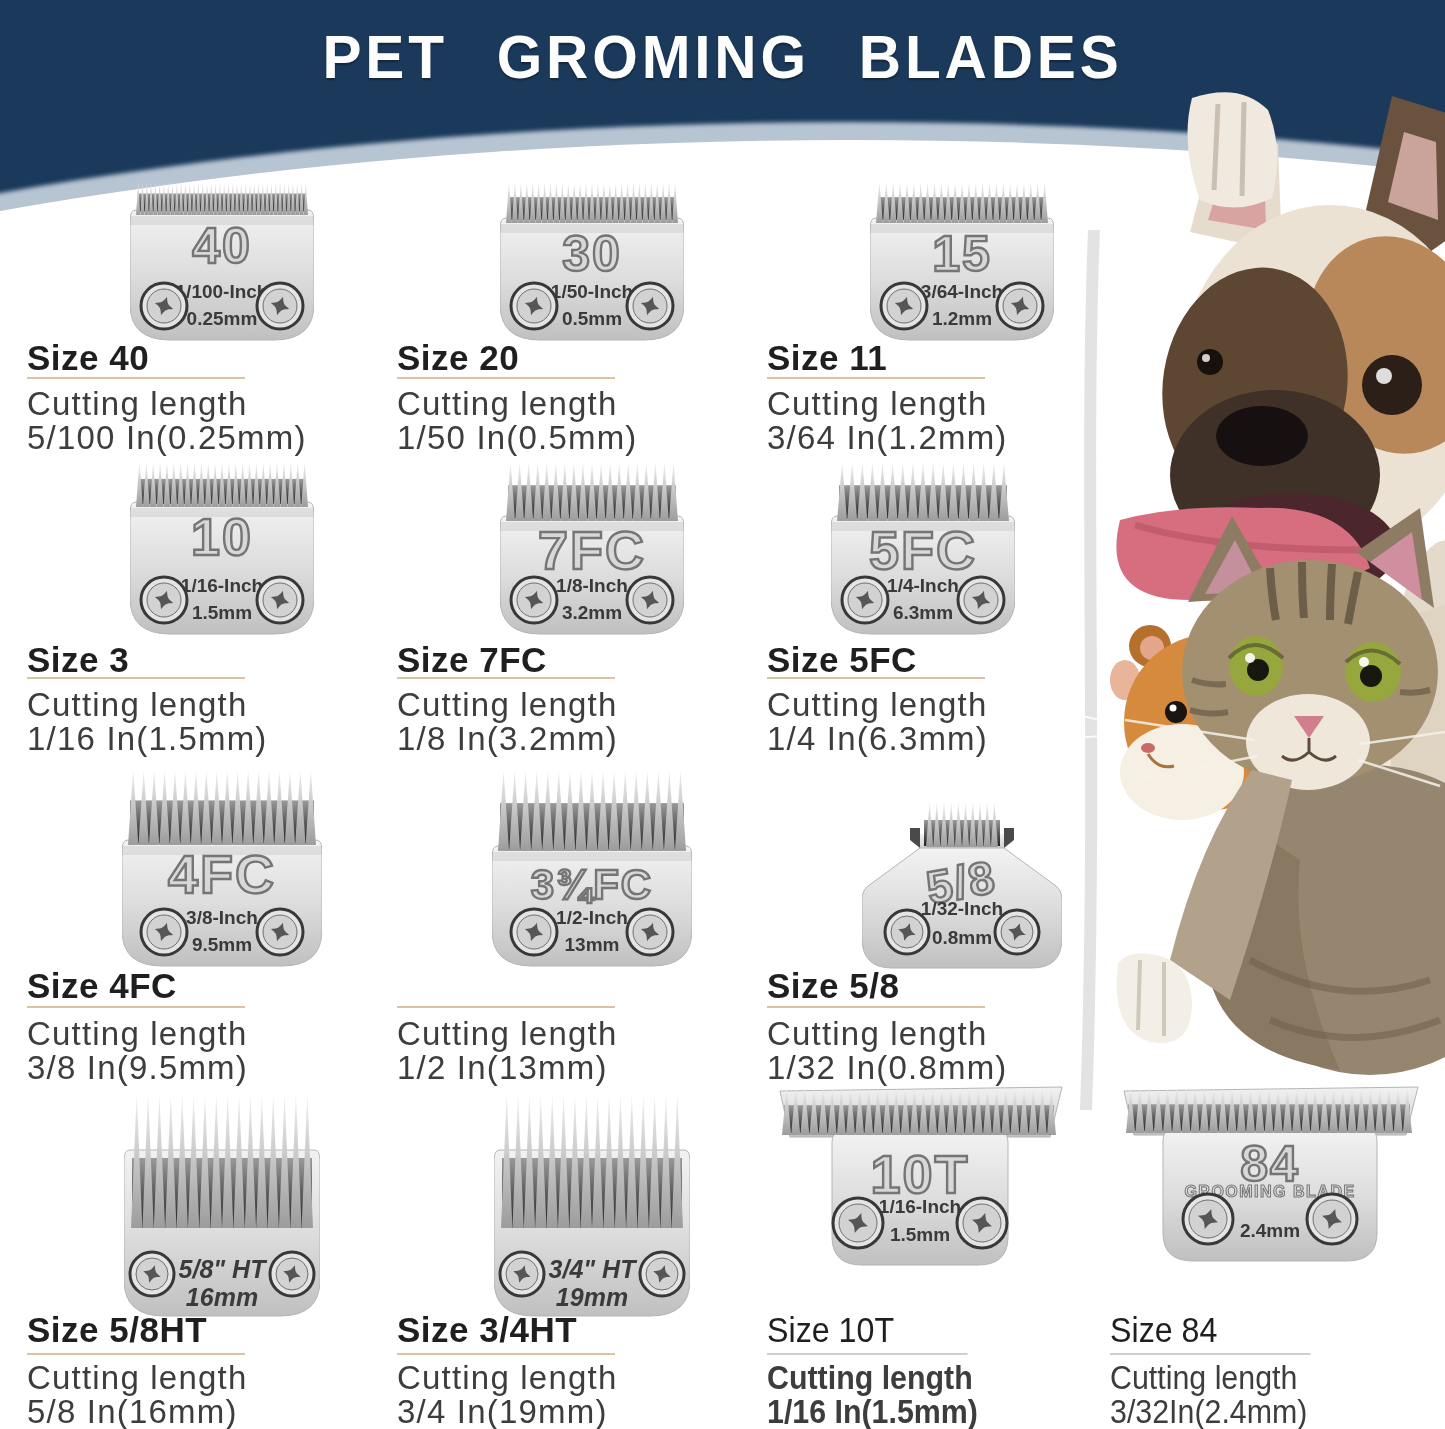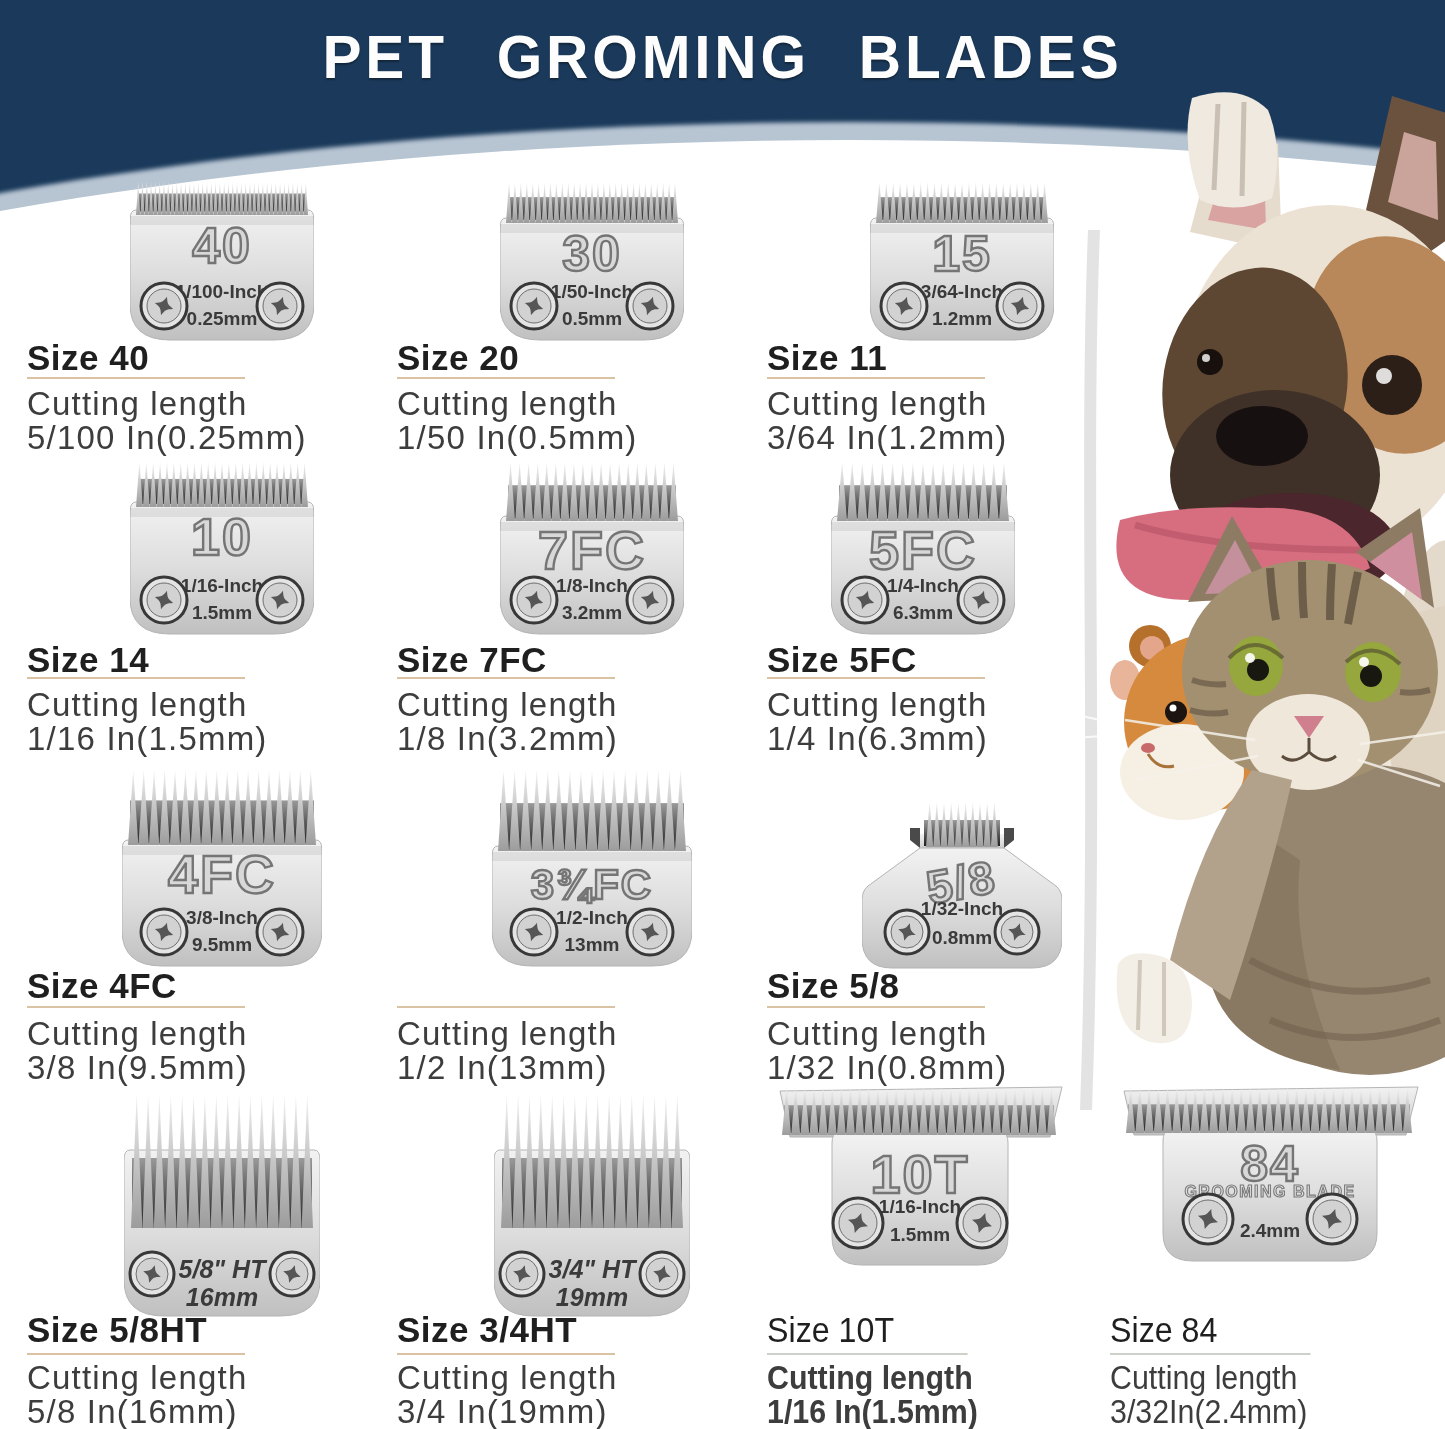--- a/index.html
+++ b/index.html
@@ -270,21 +270,21 @@
   <circle r="17" fill="#d2d2d2" stroke="#6e6e6e" stroke-width="1"></circle>
   <path d="M0 -9.66 C2.76 -2.76 2.76 -2.76 9.66 0 C2.76 2.76 2.76 2.76 0 9.66 C-2.76 2.76 -2.76 2.76 -9.66 0 C-2.76 -2.76 -2.76 -2.76 0 -9.66 Z" fill="#565656" transform="rotate(18)"></path>
           </g>
           <g transform="translate(150,140)">
   <circle r="23" fill="#e4e4e4" stroke="#383838" stroke-width="3"></circle>
   <circle r="17" fill="#d2d2d2" stroke="#6e6e6e" stroke-width="1"></circle>
   <path d="M0 -9.66 C2.76 -2.76 2.76 -2.76 9.66 0 C2.76 2.76 2.76 2.76 0 9.66 C-2.76 2.76 -2.76 2.76 -9.66 0 C-2.76 -2.76 -2.76 -2.76 0 -9.66 Z" fill="#565656" transform="rotate(18)"></path>
           </g>
         </svg></div>
       <div class="label" style="left:27px;top:640px;height:122px">
-    <div class="size" style="top:0">Size 14</div>
+    <div class="size" style="top:0">Size 3</div>
     <div class="rule" style="top:37px"></div>
     <div class="cut" style="top:48px">Cutting length</div>
     <div class="val" style="top:82px">1/16 In(1.5mm)</div>
   </div>
       <div class="blade" style="left:500px;top:460px;width:184px;height:176px">
     <svg width="184" height="176" viewBox="0 0 184 176">
     <path d="M6,56 L178,56 Q184,56 184,66 L184,138 Q184,174 144,174 L40,174 Q0,174 0,138 L0,66 Q0,56 6,56 Z" fill="url(#gBody)" stroke="#b4b4b4" stroke-width="1"></path>
           <rect x="0" y="62" width="184" height="9" fill="rgba(0,0,0,.07)"></rect>
     <rect x="8" y="25.2" width="168" height="33.6" fill="url(#gGap)"></rect>
     <polygon points="6.0,61 10.5,2 15.1,61" fill="url(#gTooth)"></polygon>

